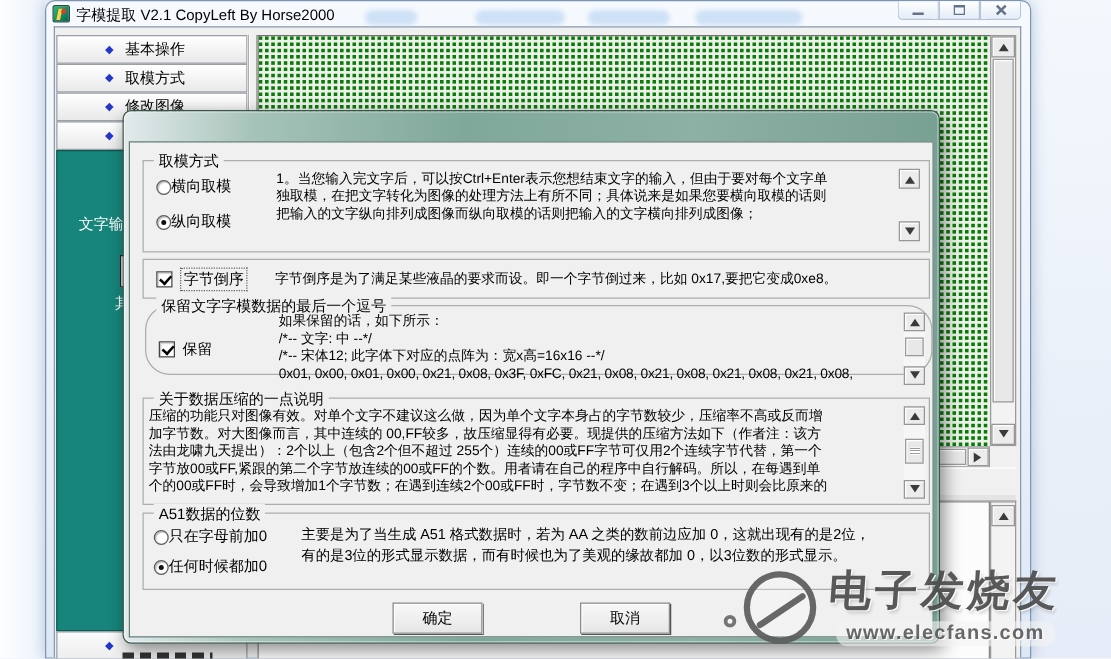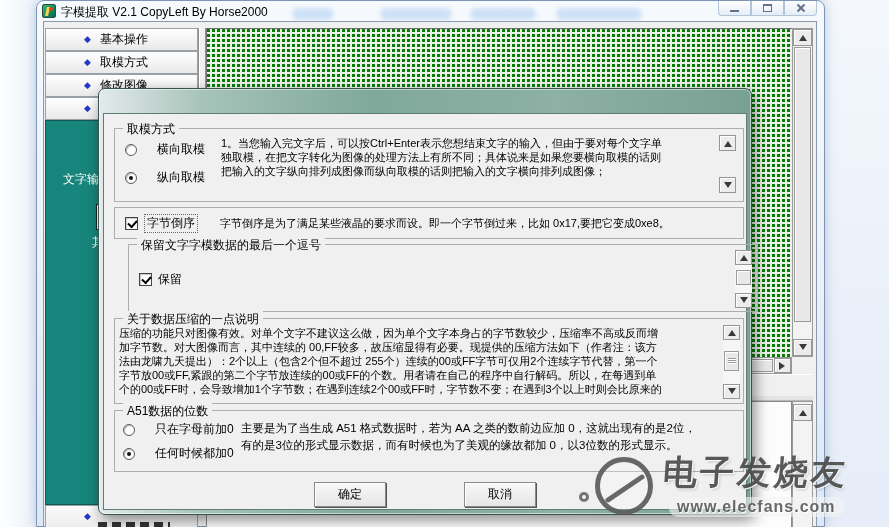--- a/index.html
+++ b/index.html
@@ -107,21 +107,21 @@
                 background:#f0f0f0; border:1px solid #5f7d74; }
 
   .group { position:absolute; border:1px solid #adadad; }
   .glabel { position:absolute; top:-8px; left:8px; background:#f0f0f0; padding:0 4px; font-size:12px; white-space:nowrap; }
 
   .radio-row { position:absolute; display:flex; align-items:center; }
   .radio { width:12px; height:12px; border-radius:50%; background:#fff; border:1px solid #5a5a5a;
            box-shadow:inset 1px 1px 1px #b9b9b9; position:relative; }
   .radio.checked::after { content:""; position:absolute; left:3px; top:3px; width:4px; height:4px;
            border-radius:50%; background:#111; }
-  .rlabel { margin-left:20px; font-size:12px; white-space:nowrap; }
+  .rlabel { margin-left:0; font-size:12px; white-space:nowrap; }
 
   .check-row { display:flex; align-items:center; }
   .checkbox { width:13px; height:13px; background:#fff; border:1px solid #444; position:relative;
               box-shadow:inset 1px 1px 1px #c5c5c5; }
   .checkbox.checked::after { content:""; position:absolute; left:2px; top:2px; width:7px; height:4px;
               border-left:2px solid #000; border-bottom:2px solid #000; transform:rotate(-48deg); }
   .clabel { margin-left:6px; font-size:12px; white-space:nowrap; }
   .clabel.focus { border:1px dotted #666; padding:0 2px; }
 
   .txt { font-size:11px; line-height:14px; white-space:nowrap; overflow:hidden; color:#000; }
@@ -269,25 +269,31 @@
             </div>
         </div>
       </div>
 
       <div class="box2" style="left:10px;top:93px;width:630px;height:32px;">
         <span class="checkbox checked" style="margin-left:10px;"></span>
         <span class="clabel focus">字节倒序</span>
         <span class="txt" style="margin-left:22px;width:520px;">字节倒序是为了满足某些液晶的要求而设。即一个字节倒过来，比如 0x17,要把它变成0xe8。</span>
       </div>
 
-      <div class="group" style="left:24px;top:130px;width:630px;height:68px;">
+      <div class="group" style="left:12px;top:130px;width:630px;height:56px;border-radius:20px;">
         <span class="glabel">保留文字字模数据的最后一个逗号</span>
         <div class="check-row" style="position:absolute;left:10px;top:26px;">
           <span class="checkbox checked"></span>
           <span class="clabel">保留</span>
+        </div>
+        <div class="txtblock" style="left:106px;top:5px;width:498px;">
+          <div class="txt">如果保留的话，如下所示：</div>
+          <div class="txt">/*--  文字:  中  --*/</div>
+          <div class="txt">/*--  宋体12;  此字体下对应的点阵为：宽x高=16x16   --*/</div>
+          <div class="txt code-line">0x01, 0x00, 0x01, 0x00, 0x21, 0x08, 0x3F, 0xFC, 0x21, 0x08, 0x21, 0x08, 0x21, 0x08, 0x21, 0x08,</div>
         </div>
         <div class="sb" style="left:606px;top:5px;width:17px;height:58px;border:none;background:#f6f6f6;">
           <div class="sb-btn" style="top:0;height:15px;">
               <span class="tri-up"></span>
             </div>
           <div class="sb-thumb" style="top:20px;height:15px;"></div>
           <div class="sb-btn" style="bottom:0;height:15px;">
               <span class="tri-dn"></span>
             </div>
         </div>

